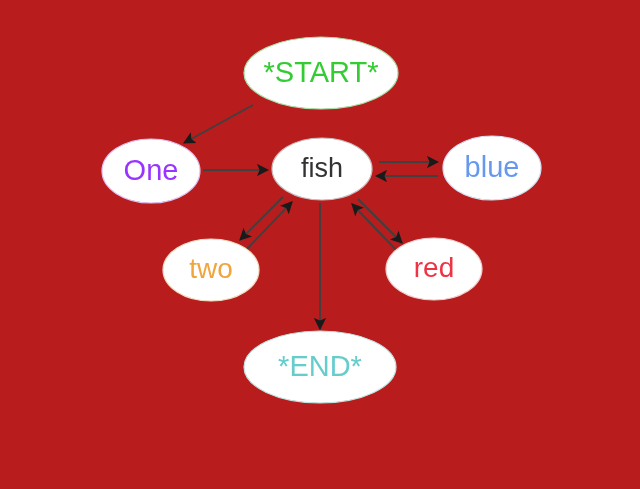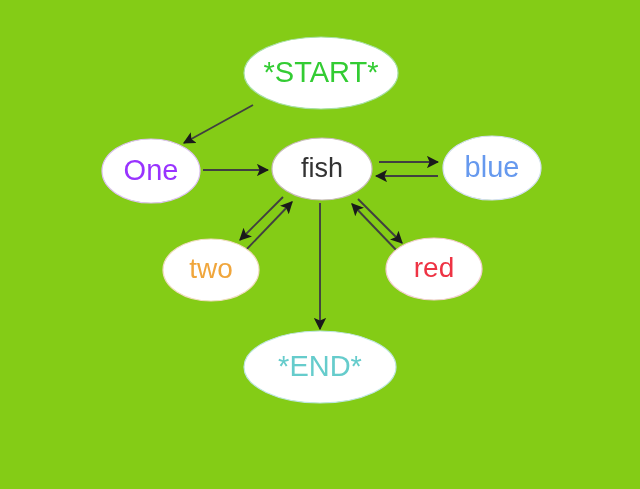--- a/index.html
+++ b/index.html
@@ -36,21 +36,21 @@
     font-weight: 400;
   }
   .edge-line {
     stroke: #404040;
     fill: none;
   }
 </style>
 </head>
 <body>
 
-<div id="graph-canvas" style="background: #84cc16;">
+<div id="graph-canvas" style="background: #b91c1c;">
   <svg id="graph-svg" viewBox="0 0 640 489" xmlns="http://www.w3.org/2000/svg">
     <defs>
       <marker id="arrowhead" viewBox="0 0 10 10" refX="9" refY="5" markerWidth="6.5" markerHeight="6.5" orient="auto-start-reverse">
         <path d="M 0 0 L 10 5 L 0 10 L 2.2 5 z" fill="#1a1a1a"></path>
       </marker>
     </defs>
     <g id="edges-layer">
         <line x1="253" y1="105" x2="184" y2="143" stroke="#333333" stroke-width="1.9" marker-end="url(#arrowhead)" class="edge-line"></line>
         <line x1="203" y1="170" x2="268" y2="170" stroke="#404040" stroke-width="1.9" marker-end="url(#arrowhead)" class="edge-line"></line>
         <line x1="379" y1="162" x2="438" y2="162" stroke="#333333" stroke-width="1.9" marker-end="url(#arrowhead)" class="edge-line"></line>

